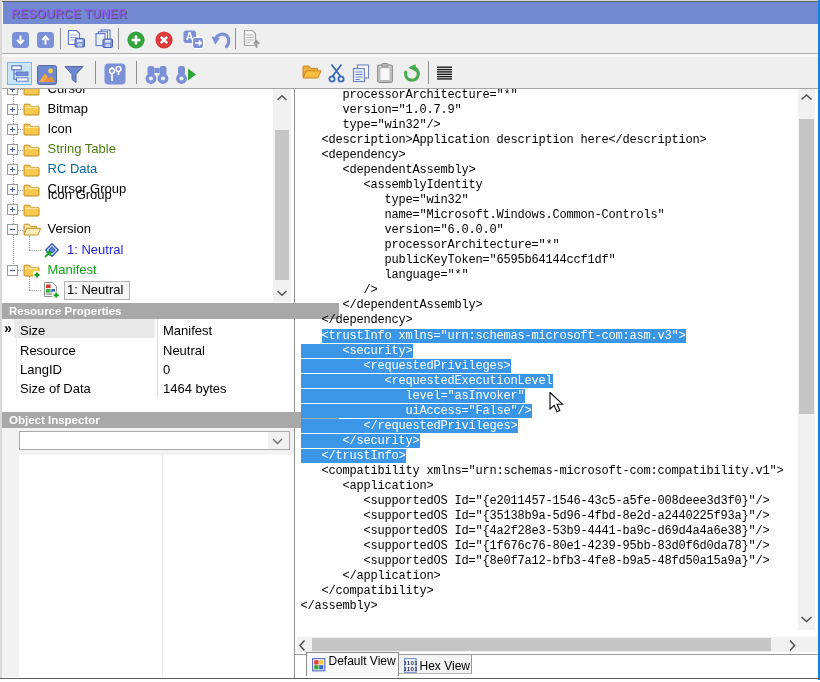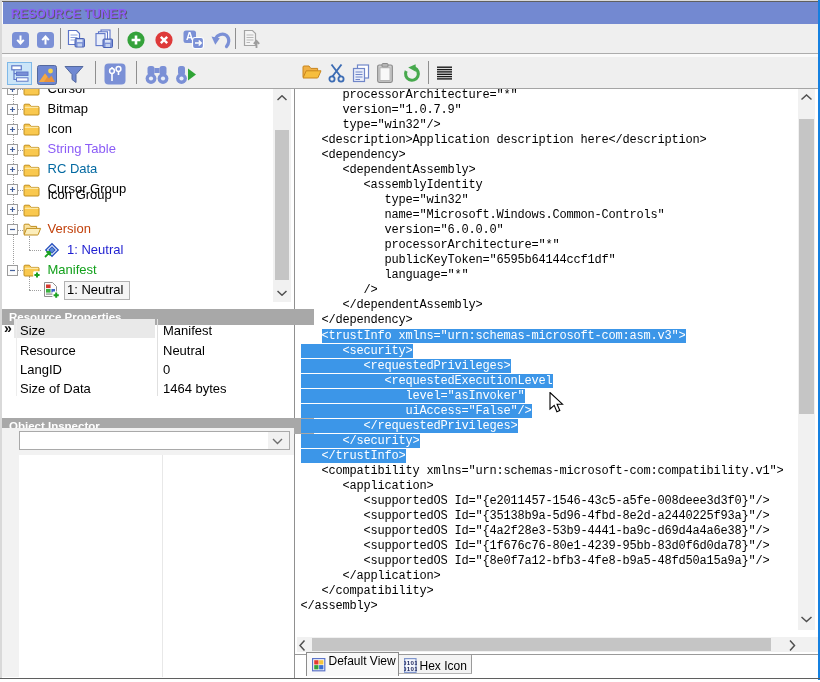--- a/index.html
+++ b/index.html
@@ -17,22 +17,22 @@
   #tbline{left:2px;top:88px;width:816px;height:1px;background:#a5a5a5;}
   
   #leftpanel{left:2px;top:89px;width:291.5px;height:588.5px;background:#fff;}
   #vdivider{left:293.5px;top:89px;width:1.5px;height:588.5px;background:#909090;}
   #rightpanel{left:295px;top:89px;width:523px;height:588.5px;background:#fff;}
   
   #tree{left:2px;top:89px;width:271px;height:213.5px;background:#fff;overflow:hidden;}
   
   #tscroll{left:273px;top:89px;width:17.5px;height:213px;background:#f1f1f1;}
   
-  .hdrbar{left:2px;width:312px;height:16px;background:#a8a8a8;color:#fff;
-          font-weight:bold;font-size:11.5px;line-height:16px;margin-top:6px;}
+  .hdrbar{left:2px;width:337px;height:16px;background:#a8a8a8;color:#fff;
+          font-weight:bold;font-size:11.5px;line-height:16px;}
   .hdrtxt{padding-left:7px;}
   #rpbar{top:302.8px;}
   #oibar{top:411.8px;}
   .prow{position:absolute;left:2px;width:291.5px;height:19.3px;font-size:13px;}
   .pname{position:absolute;left:18px;top:4px;}
   .pval{position:absolute;left:161px;top:4px;}
   #propgrid .cell{position:absolute;left:14px;width:141px;height:19.3px;background:#e9e9e9;}
   #colline{left:157px;top:319px;width:1px;height:77px;background:#e0e0e0;}
   #gutline{left:16px;top:319px;width:1px;height:77px;background:#ededed;}
   
@@ -243,21 +243,21 @@
   <div style="position:absolute;left:45.5px;top:31.9px;font-size:13px;color:#000;">Icon</div>
   <svg width="11" height="11" style="position:absolute;left:5px;top:55.0px;">
       <rect x="0.5" y="0.5" width="10" height="10" fill="#fcfcfc" stroke="#9c9c9c"></rect>
       <path d="M3 5.5 L8 5.5 M5.5 3 L5.5 8" stroke="#44619d" stroke-width="1.2"></path>
     </svg>
   <div style="position:absolute;left:16px;top:60.5px;width:5px;height:1px;border-top:1px dotted #9f9f9f;"></div>
   <svg width="17" height="14" viewBox="0 0 17 14" style="position:absolute;left:21px;top:53.5px;">
 <path d="M1 3.2 Q1 2.2 2 2.2 L6.4 2.2 L8 4.4 L15 4.4 Q16 4.4 16 5.4 L16 12 Q16 13 15 13 L2 13 Q1 13 1 12 Z" fill="#f9c84e" stroke="#c08e1e" stroke-width="1"></path>
 <path d="M1.8 5.3 L15.2 5.3" stroke="#fde9a8" stroke-width="1.3"></path>
 </svg>
-  <div style="position:absolute;left:45.5px;top:52.0px;font-size:13px;color:#8b5cf6;">String Table</div>
+  <div style="position:absolute;left:45.5px;top:52.0px;font-size:13px;color:#4d7c0f;">String Table</div>
   <svg width="11" height="11" style="position:absolute;left:5px;top:75.1px;">
       <rect x="0.5" y="0.5" width="10" height="10" fill="#fcfcfc" stroke="#9c9c9c"></rect>
       <path d="M3 5.5 L8 5.5 M5.5 3 L5.5 8" stroke="#44619d" stroke-width="1.2"></path>
     </svg>
   <div style="position:absolute;left:16px;top:80.6px;width:5px;height:1px;border-top:1px dotted #9f9f9f;"></div>
   <svg width="17" height="14" viewBox="0 0 17 14" style="position:absolute;left:21px;top:73.6px;">
 <path d="M1 3.2 Q1 2.2 2 2.2 L6.4 2.2 L8 4.4 L15 4.4 Q16 4.4 16 5.4 L16 12 Q16 13 15 13 L2 13 Q1 13 1 12 Z" fill="#f9c84e" stroke="#c08e1e" stroke-width="1"></path>
 <path d="M1.8 5.3 L15.2 5.3" stroke="#fde9a8" stroke-width="1.3"></path>
 </svg>
   <div style="position:absolute;left:45.5px;top:72.1px;font-size:13px;color:#0369a1;">RC Data</div>
@@ -283,21 +283,21 @@
   <div style="position:absolute;left:45.5px;top:98px;font-size:13px;color:#000;text-align:right;">Icon Group</div>
   <svg width="11" height="11" style="position:absolute;left:5px;top:135.4px;">
       <rect x="0.5" y="0.5" width="10" height="10" fill="#fcfcfc" stroke="#9c9c9c"></rect>
       <path d="M3 5.5 L8 5.5" stroke="#44619d" stroke-width="1.2"></path>
     </svg>
   <div style="position:absolute;left:16px;top:140.9px;width:5px;height:1px;border-top:1px dotted #9f9f9f;"></div>
   <svg width="19" height="14" viewBox="0 0 19 14" style="position:absolute;left:21px;top:133.4px;">
 <path d="M1 12 L1 3.2 Q1 2.2 2 2.2 L6 2.2 L7.6 4.4 L13.6 4.4 L13.6 6.4" fill="#fbe3a0" stroke="#c08e1e" stroke-width="1"></path>
 <path d="M1 13 L3.6 6.4 L17.6 6.4 L15.2 12.6 Q15 13 14.6 13 Z" fill="#fceebc" stroke="#c08e1e" stroke-width="1"></path>
 </svg>
-  <div style="position:absolute;left:45.5px;top:132.4px;font-size:13px;color:#c2410c;">Version</div>
+  <div style="position:absolute;left:45.5px;top:132.4px;font-size:13px;color:#000000;">Version</div>
   <svg width="17" height="16" viewBox="0 0 17 16" style="position:absolute;left:41px;top:153.0px;">
 <g transform="rotate(45 9 8)">
         <rect x="4.6" y="3.6" width="8.8" height="8.8" fill="#e8f0fb" stroke="#2a52be" stroke-width="1.3"></rect>
 <rect x="6.8" y="5.8" width="4.4" height="4.4" fill="#5b8dd6" stroke="#2a52be" stroke-width="1"></rect>
       </g>
 <path d="M2 15 L7 10 M7 10 L3.4 10 M7 10 L7 13.6" stroke="#1ca121" stroke-width="1.8" fill="none"></path>
 </svg>
   <div style="position:absolute;left:65px;top:152.5px;font-size:13px;color:#1f1fd0;">1: Neutral</div>
   <svg width="11" height="11" style="position:absolute;left:5px;top:175.6px;">
       <rect x="0.5" y="0.5" width="10" height="10" fill="#fcfcfc" stroke="#9c9c9c"></rect>
@@ -442,21 +442,21 @@
 <rect x="7.1" y="2.2" width="4.3" height="4.3" fill="#f5c53c"></rect>
 <rect x="2.2" y="7.1" width="4.3" height="4.3" fill="#35a23b"></rect>
 <rect x="7.1" y="7.1" width="4.3" height="4.3" fill="#3b6fd4"></rect>
 </svg>
 <div class="abs tabtxt" style="left:328.5px;top:654px;">Default View</div>
 <svg class="abs" style="left:403.5px;top:657.5px;" width="13" height="15">
 <rect x="0.6" y="0.6" width="11.4" height="13.8" fill="#f4f7fd" stroke="#8096cc" stroke-width="1.2"></rect>
 <text x="6.4" y="6.8" font-family="Liberation Sans" font-size="6.2" font-weight="bold" fill="#1a2258" text-anchor="middle" letter-spacing="0.3">0101</text>
 <text x="6.4" y="13" font-family="Liberation Sans" font-size="6.2" font-weight="bold" fill="#1a2258" text-anchor="middle" letter-spacing="0.3">0101</text>
 </svg>
-<div class="abs tabtxt" style="left:419.5px;top:658.5px;">Hex Icon</div>
+<div class="abs tabtxt" style="left:419.5px;top:658.5px;">Hex View</div>
 <div class="abs" style="left:470.5px;top:656.5px;width:1px;height:15px;background:#9a9a9a;"></div>
 
 <svg class="abs" id="cursor" style="left:549px;top:392px;" width="15" height="22" viewBox="0 0 15 22">
   <polygon points="1,0.5 1,17 5.2,13.3 7.9,19.8 10.8,18.5 8.1,12.2 13.5,12.2" fill="#fff" stroke="#000" stroke-width="1.1"></polygon>
 </svg>
 
 <div class="abs" id="btop1"></div>
 <div class="abs" id="btop2"></div>
 <div class="abs" id="bleft"></div>
 <div class="abs" id="bright"></div>

